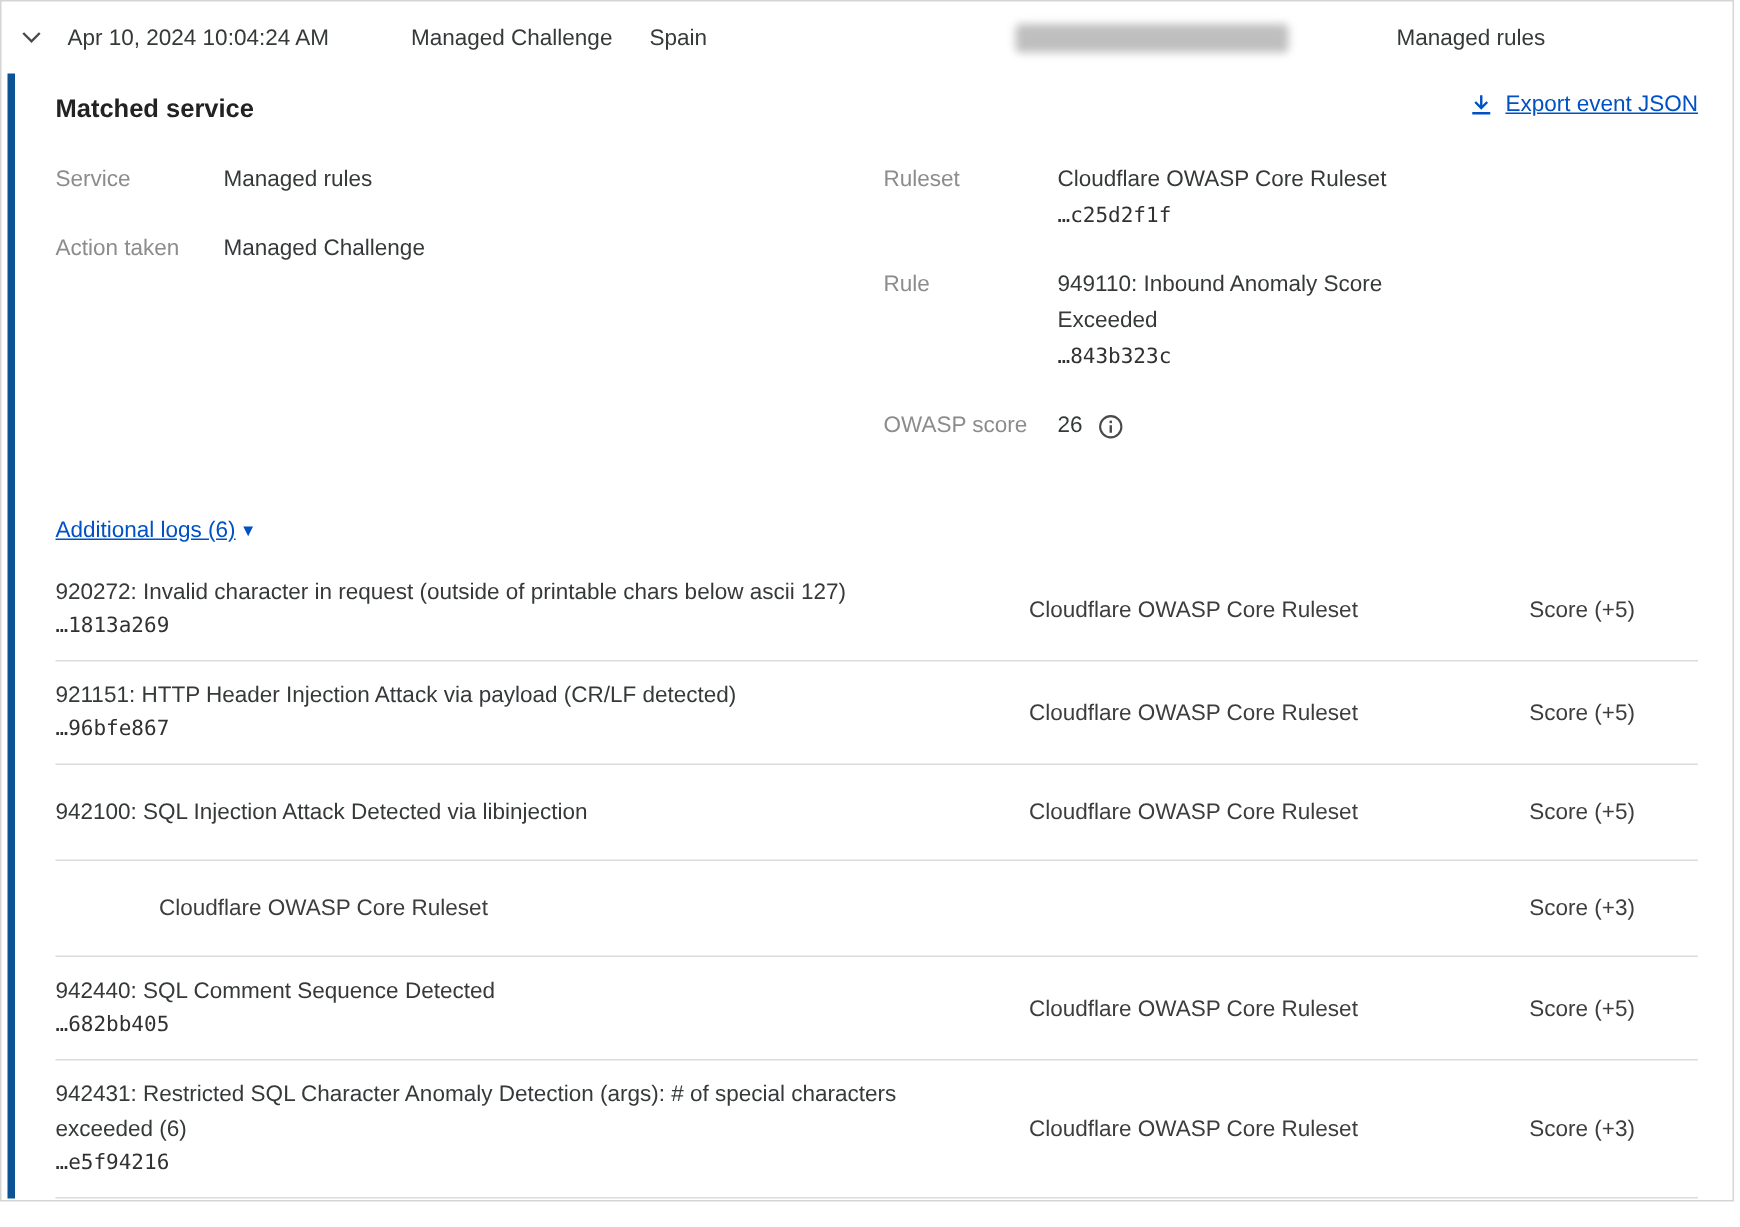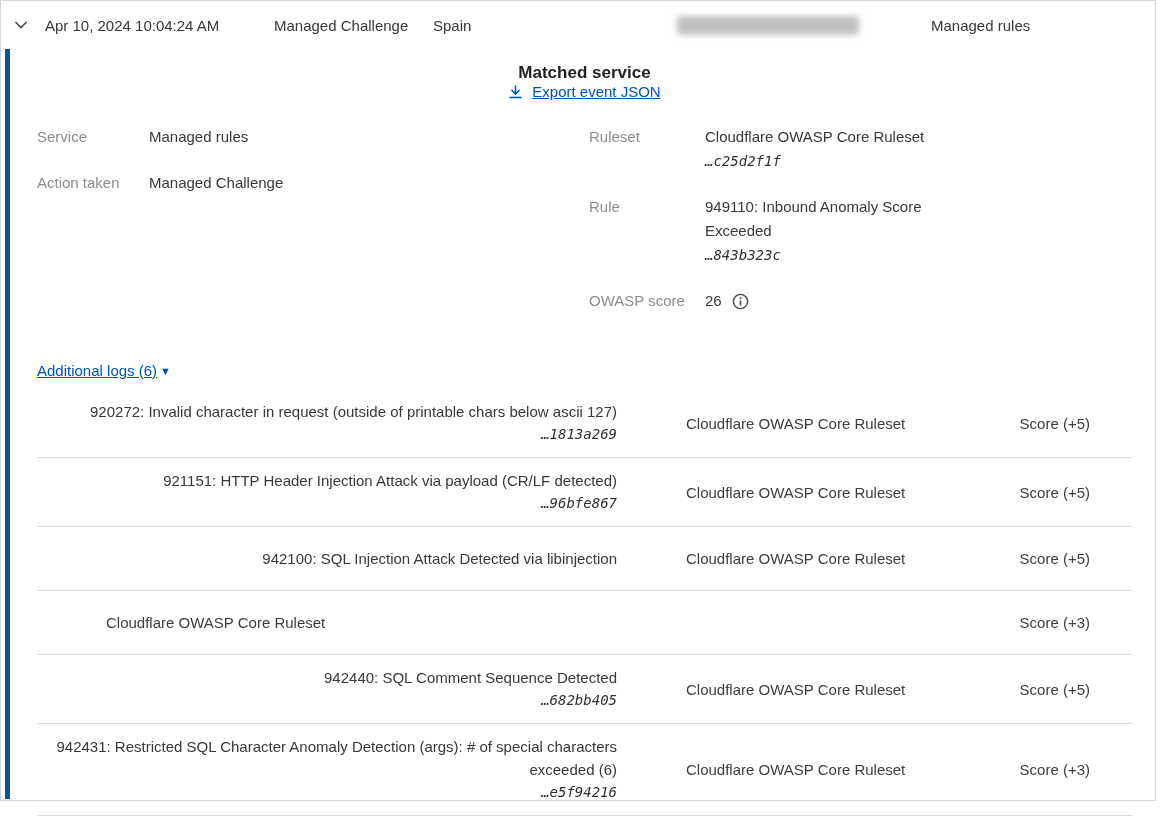--- a/index.html
+++ b/index.html
@@ -16,49 +16,49 @@
   .h-action  { left:273px; }
   .h-country { left:432px; }
   .h-redacted{ left:676px; }
   .h-service { left:930px; }
   .redacted-blob { width:182px; height:19px; border-radius:3px; background:#bfbfbf; filter:blur(3px); }
 
   
   .event-panel { position:absolute; left:4px; right:1px; top:48px; bottom:1px;
                  border-left:5px solid #0b5394; background:#fff; padding:12px 22px 0 27px; }
 
-  .panel-top { display:flex; justify-content:space-between; align-items:center;flex-direction:column; }
+  .panel-top { display:flex; justify-content:space-between; align-items:flex-start; }
   .panel-title { font-size:17px; font-weight:700; color:#222; padding-top:2px; }
   .export-link { display:flex; align-items:center; gap:9px; color:#0051c3; font-size:15px; cursor:pointer; }
   .export-link .link-text { text-decoration:underline; }
 
   
   .detail-grid { display:flex; margin-top:25px; }
   .detail-col-left  { width:552px; flex:0 0 552px; }
   .detail-col-right { flex:1; }
   .detail-row { display:flex; margin-bottom:22px; align-items:flex-start; }
   .dlabel { color:#8c8c8c; font-size:15px; line-height:24px; flex:0 0 112px; }
   .detail-col-right .dlabel { flex:0 0 116px; }
   .dvalue { font-size:15px; line-height:24px; max-width:242px; }
   .detail-col-left .dvalue { max-width:none; }
-  .hash { font-family:"DejaVu Sans Mono", monospace; font-size:14px; line-height:24px; color:#313131;font-style:italic; }
+  .hash { font-family:"DejaVu Sans Mono", monospace; font-size:14px; line-height:24px; color:#313131; }
   .owasp-val { display:flex; align-items:center; gap:10px; }
   .info-icon { display:inline-flex; cursor:pointer; }
 
   
   .logs-toggle { margin-top:27px; display:inline-flex; align-items:center; cursor:pointer;
                  color:#0051c3; font-size:15px; }
   .logs-toggle .link-text { text-decoration:underline; }
   .caret { font-size:11px; margin-left:3px; letter-spacing:0; }
 
   
   .log-table { margin-top:9px; }
   .log-row { display:flex; align-items:center; border-bottom:1px solid #dcdcdc; padding:11px 0;
              min-height:64px; }
-  .log-desc { flex:0 0 580px; font-size:15px; line-height:23px;text-align:right; }
+  .log-desc { flex:0 0 580px; font-size:15px; line-height:23px; }
   .log-desc .hash { line-height:23px; }
   .log-ruleset { flex:0 0 240px; margin-left:69px; font-size:15px; color:#3d3d3d; }
   .log-score { margin-left:auto; padding-right:42px; font-size:15px; color:#3d3d3d; white-space:nowrap; }
 
   svg { display:block; }
 </style>
 </head>
 <body>
 
 <div class="event-container">

